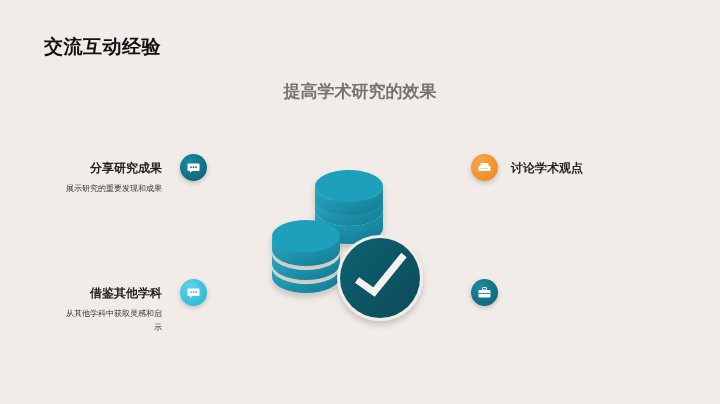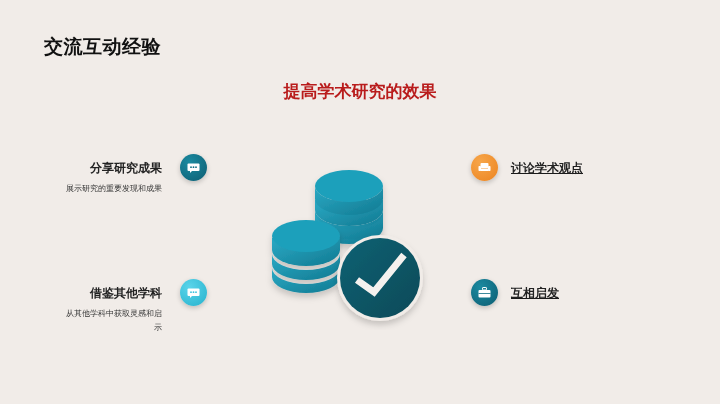--- a/index.html
+++ b/index.html
@@ -9,27 +9,27 @@
       font-family: "DejaVu Sans", "Liberation Sans", sans-serif;
       color: #1a1a1a;
     }
     .slide { position: relative; width: 720px; height: 404px; background: #f1ece8; }
     .slide-title {
       position: absolute; left: 44px; top: 34px;
       font-size: 19px; font-weight: bold; letter-spacing: 0.5px; color: #111;
     }
     .subtitle {
       position: absolute; left: 0; right: 0; top: 80px; text-align: center;
-      font-size: 17px; font-weight: bold; color: #b91c1c;
+      font-size: 17px; font-weight: bold; color: #737373;
     }
     .item { position: absolute; width: 200px; }
     .item .head { font-size: 12px; font-weight: bold; color: #222; }
     .item .desc { font-size: 8px; color: #333; line-height: 14px; margin-top: 5px; }
     .item.left { text-align: right; }
-    .item.right { text-align: left; text-decoration: underline; }
+    .item.right { text-align: left; }
     .icon-circle {
       position: absolute; width: 27px; height: 27px; border-radius: 50%;
       display: flex; align-items: center; justify-content: center;
       box-shadow: 0 2px 5px rgba(0,0,0,0.2);
     }
     .ic-teal-dark { background: radial-gradient(circle at 35% 30%, #1a8aa0, #0e5d72); }
     .ic-teal-light { background: radial-gradient(circle at 35% 30%, #5bd4ea, #26b2cd); }
     .ic-orange { background: radial-gradient(circle at 35% 30%, #f7a64a, #ec8420); }
     .center-graphic { position: absolute; left: 262px; top: 160px; width: 180px; height: 170px; }
   </style>
@@ -81,21 +81,20 @@
   </div>
 
   <div class="icon-circle ic-teal-dark" style="left:471px; top:279px;">
     <svg width="13" height="11" viewBox="0 0 13 11">
       <rect x="4.5" y="0.5" width="4" height="2.5" rx="0.6" fill="none" stroke="#fff" stroke-width="1"></rect>
       <rect x="0.5" y="3" width="12" height="7.5" rx="1" fill="#fff"></rect>
       <rect x="0.5" y="6" width="12" height="0.8" fill="#0e6e85"></rect>
     </svg>
   </div>
   <div class="item right" style="left:511px; top:285px; width:120px;">
-    <div class="head">互相启发</div>
   </div>
 
   <div class="center-graphic">
     <svg width="180" height="170" viewBox="0 0 180 170">
       <defs>
         <linearGradient id="coinG" x1="0" y1="0" x2="1" y2="1">
           <stop offset="0" stop-color="#2aa9c4"></stop>
           <stop offset="1" stop-color="#127a92"></stop>
         </linearGradient>
         <linearGradient id="checkG" x1="0" y1="0" x2="1" y2="1">

